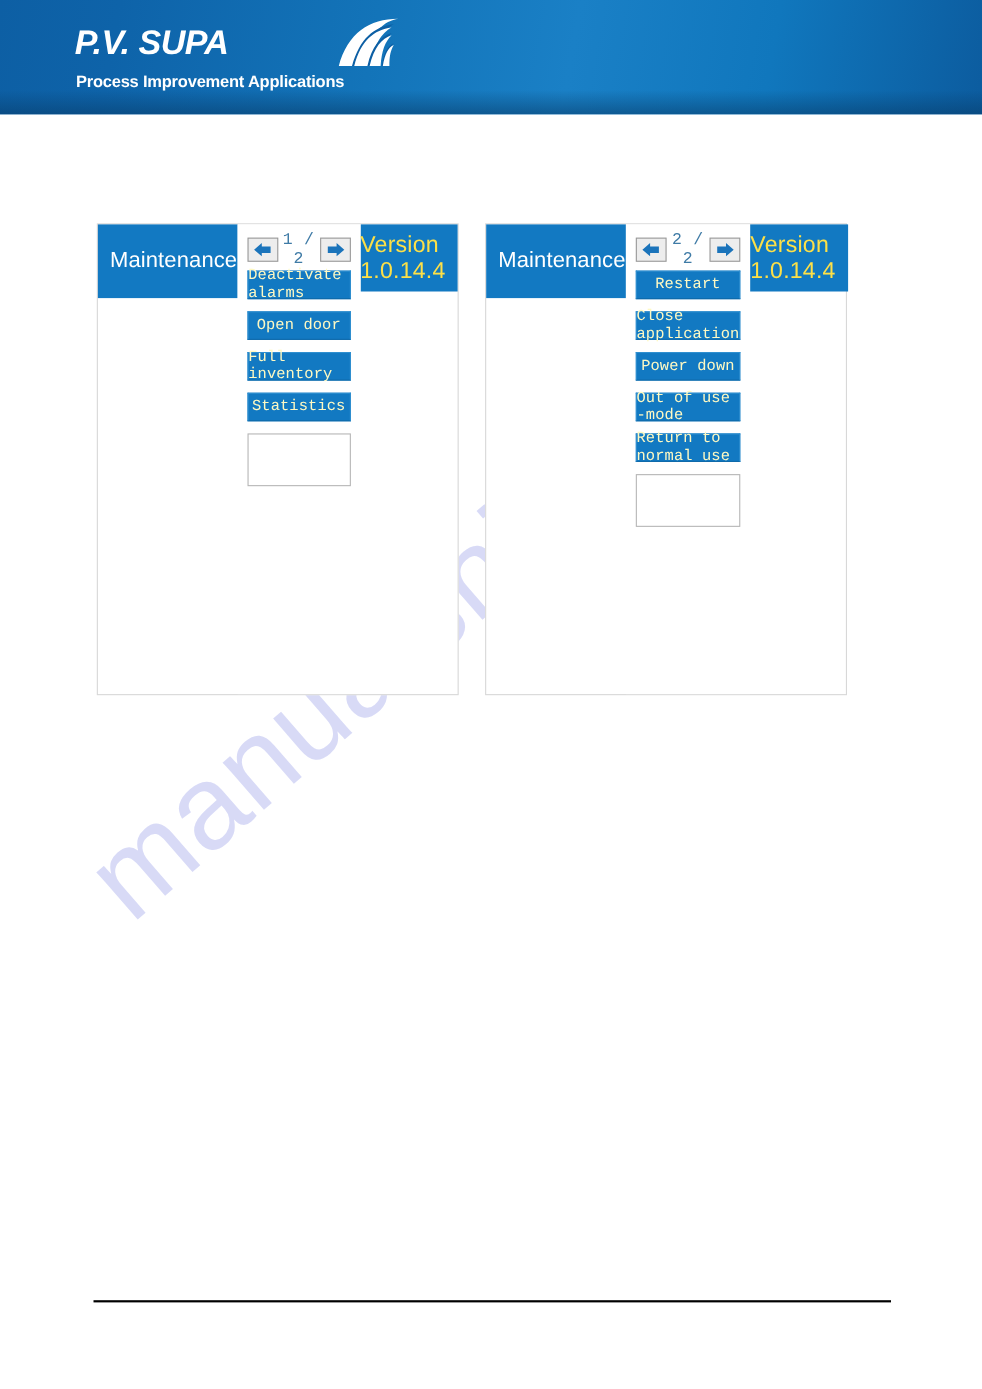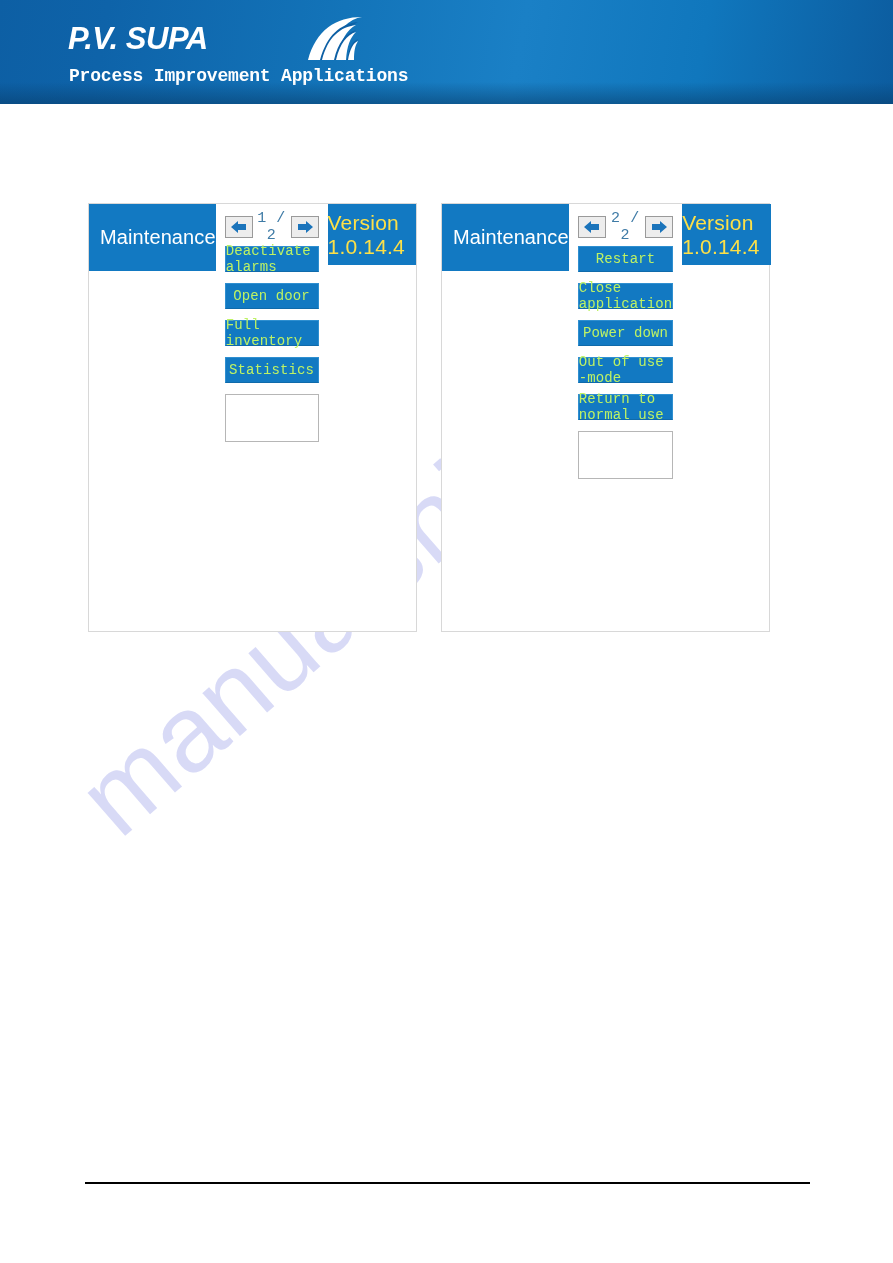--- a/index.html
+++ b/index.html
@@ -53,23 +53,23 @@
     text-align: right;
   }
   .logo-swoosh {
     position: absolute;
     left: 238px; top: -6px;
     width: 58px; height: 46px;
   }
   .logo-tagline {
     position: absolute;
     left: 1px; top: 44px;
-    font-family: Liberation Mono, monospace;
+    font-family: Liberation Sans, sans-serif;
     font-weight: bold;
-    font-size: 18px;
+    font-size: 15px;
     color: #ffffff;
     letter-spacing: -0.2px;
     white-space: nowrap;
   }
 
   
   .watermark {
     position: absolute;
     left: 95px;
     top: 470px;
@@ -167,21 +167,21 @@
   .action-list {
     display: flex;
     flex-direction: column;
     gap: 11px;
   }
   .action-btn {
     height: 26px;
     background: #1279c2;
     border: 1px solid #2f8fd0;
     border-bottom-color: #0f6aaa;
-    color: #bef264;
+    color: #fef9c3;
     font-size: 14px;
     display: flex;
     align-items: center;
     justify-content: center;
     cursor: pointer;
     letter-spacing: 0.1px;
   }
 
   
   .output-box {

